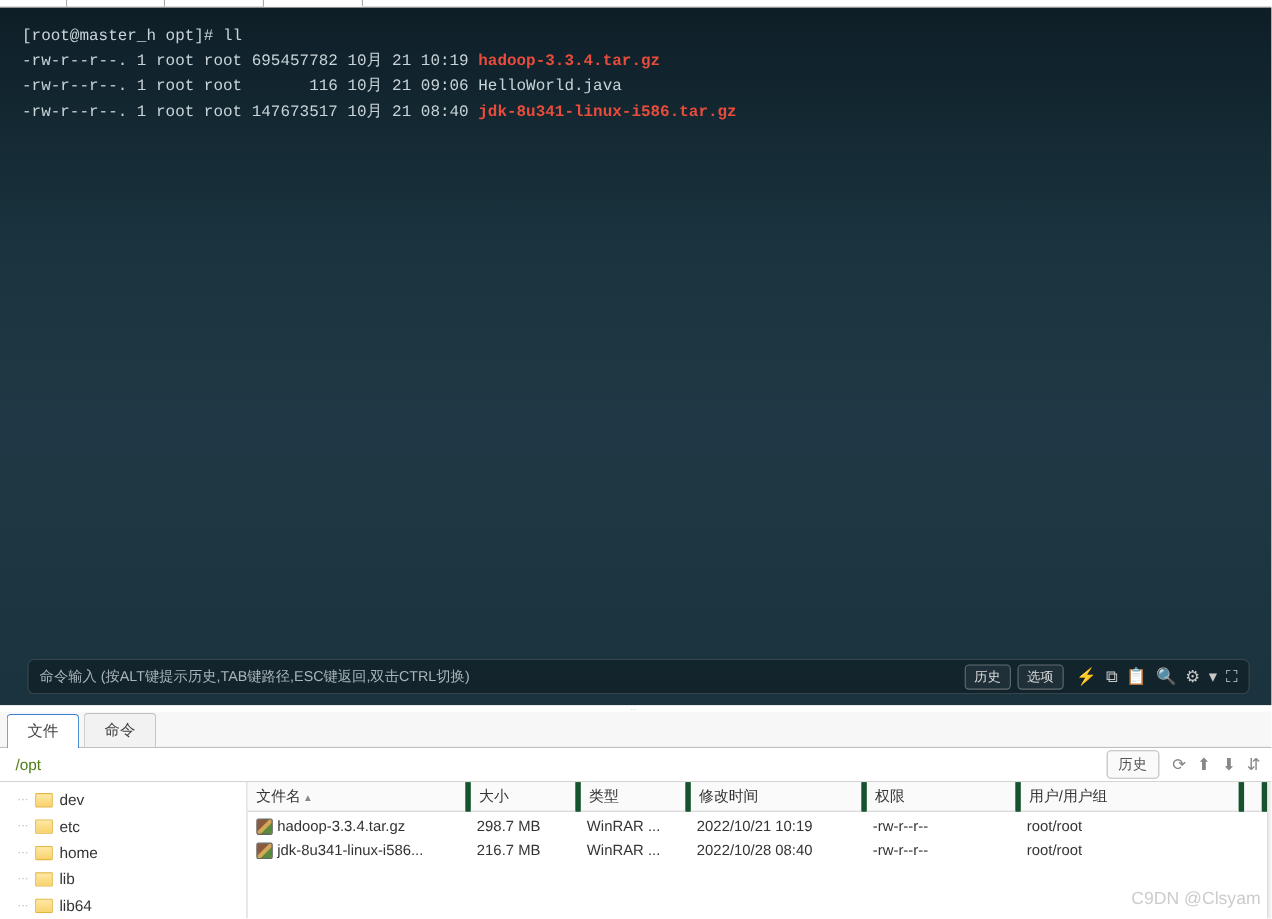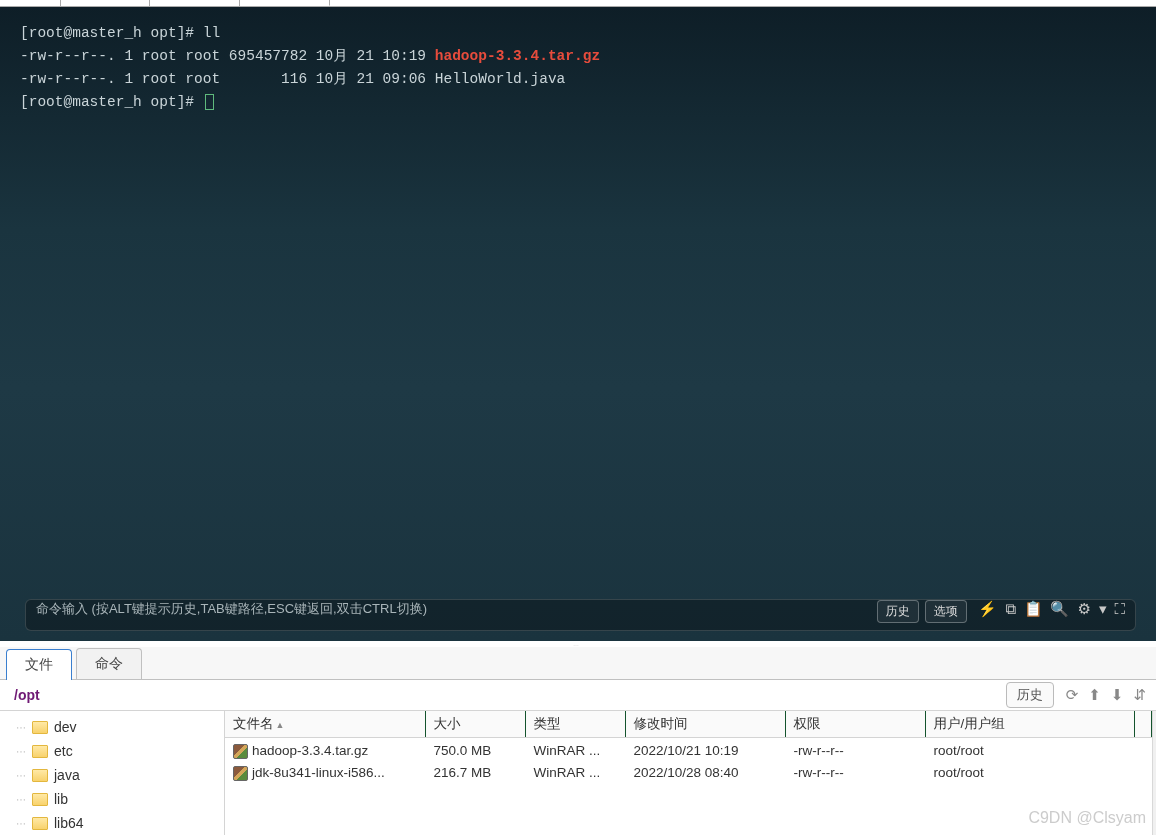--- a/index.html
+++ b/index.html
@@ -13,52 +13,52 @@
 .top-tabs div.active { border-bottom: 1px solid #fff; }
 
 
 .terminal-wrap { flex: 0 0 634px; background: linear-gradient(180deg, #0e1e27 0%, #1a343f 35%, #1e3945 60%, #1a333e 100%); position: relative; }
 .terminal { padding: 15px 20px; font-family: "Consolas", "Courier New", monospace; font-size: 14.5px; line-height: 23px; color: #c9d4d8; }
 .terminal .line { white-space: pre; }
 .red { color: #e74c3c; font-weight: bold; }
 .cursor { display: inline-block; width: 9px; height: 16px; border: 1px solid #5fba7d; vertical-align: middle; margin-left: 2px;}
 
 
-.cmdbar { position: absolute; bottom: 10px; left: 25px; right: 20px; height: 32px; background: rgba(0,0,0,0.30); border: 1px solid rgba(255,255,255,0.15); border-radius: 6px; display: flex; align-items: flex-start; padding: 0 10px; color: #a9b5b9; font-size: 13px; }
+.cmdbar { position: absolute; bottom: 10px; left: 25px; right: 20px; height: 32px; background: rgba(0,0,0,0.30); border: 1px solid rgba(255,255,255,0.15); border-radius: 6px; display: flex; align-items: center; padding: 0 10px; color: #a9b5b9; font-size: 13px; }
 .cmdbar .placeholder { flex: 1; }
 .cmdbar .btn { border: 1px solid rgba(255,255,255,0.3); border-radius: 4px; padding: 2px 8px; margin-left: 6px; background: rgba(255,255,255,0.06); color: #ddd; font-size: 12px; cursor: pointer; }
 .cmdbar .icons { display: flex; gap: 8px; margin-left: 12px; align-items: center; }
 .cmdbar .icons span { color: #c8c8c8; font-size: 15px; cursor: pointer; }
 .cmdbar .bolt { color: #5fcf4a; }
 
 
 .splitter { height: 6px; background: #fff; text-align: center; color: #bbb; font-size: 6px; letter-spacing: 4px; line-height: 6px; }
 
 
 .bottom { flex: 1; display: flex; flex-direction: column; background: #fff; }
 .bottom-tabs { display: flex; border-bottom: 1px solid #c0c0c0; padding-left: 6px; height: 33px; align-items: flex-end; background: #f7f7f7; }
 .bottom-tabs .tab { padding: 6px 18px; border: 1px solid #c0c0c0; border-bottom: none; background: #f2f2f2; border-radius: 4px 4px 0 0; margin-right: 4px; color: #444; cursor: pointer; font-size: 14px; text-align: right; }
 .bottom-tabs .tab.active { background: #fff; border-color: #3a7fcf; position: relative; top: 1px; }
 
 .pathbar { display: flex; align-items: center; height: 30px; padding: 0 10px; }
-.pathbar .path { flex: 1; color: #701a75; font-size: 14px; padding: 0 4px; font-weight: bold; }
+.pathbar .path { flex: 1; color: #4d7c0f; font-size: 14px; padding: 0 4px; }
 .pathbar .hbtn { border: 1px solid #bbb; border-radius: 4px; padding: 3px 10px; color: #555; background: #fafafa; cursor: pointer; font-size: 13px; }
 .pathbar .picons { display: flex; gap: 10px; margin-left: 12px; color: #888; font-size: 15px; }
 .pathbar .picons span { cursor: pointer; }
 
 .browser { flex: 1; display: flex; border-top: 1px solid #d4d4d4; }
 
 .tree { width: 225px; border-right: 1px solid #d4d4d4; padding-top: 4px; }
 .tree-item { display: flex; align-items: center; height: 24px; padding-left: 16px; gap: 6px; color: #333; cursor: pointer; font-size: 14px; }
 .tree-item .dots { color: #bbb; font-size: 10px; width: 10px; }
 .tree-item .folder-icon { width: 16px; height: 13px; background: linear-gradient(#ffe9a6, #f8d26c); border: 1px solid #e3b73e; border-radius: 1px; }
 
 .tablewrap { flex: 1; overflow: auto; }
 table { width: 100%; border-collapse: collapse; font-size: 13.5px; }
-thead th { text-align: left; font-weight: normal; color: #333; border-right: 1px solid #14532d; border-bottom: 1px solid #d4d4d4; padding: 4px 8px; background: #fafafa; }
+thead th { text-align: left; font-weight: normal; color: #333; border-right: 5px solid #14532d; border-bottom: 1px solid #d4d4d4; padding: 4px 8px; background: #fafafa; }
 thead th .sort { font-size: 9px; color: #888; margin-left: 2px; }
 tbody td { padding: 3px 8px; color: #333; border-right: 1px solid transparent; white-space: nowrap; }
 tbody tr:first-child td { padding-top: 5px; }
 .file-icon { display: inline-block; width: 15px; height: 15px; vertical-align: middle; margin-right: 4px; background: linear-gradient(135deg, #8b5a3c 40%, #d4a659 40%, #d4a659 60%, #5a8b3c 60%); border: 1px solid #666; border-radius: 2px; }
 .watermark { position: absolute; right: 10px; bottom: 8px; color: #ccc; font-size: 16px; }
 .hidden-cursor-cell { width: 0; }
 .right-edge { width: 4px; background: #f0f0f0; border-left: 1px solid #d8d8d8; }
 </style>
 </head>
 <body>
@@ -69,22 +69,22 @@
       <div></div>
       <div class="active"></div>
   </div>
 
   <div class="terminal-wrap">
     <div class="terminal">
       <div class="line">[root@master_h opt]# ll</div>
       <div id="term-rows">
           <div class="line"><span>-rw-r--r--. 1 root root 695457782 10月 21 10:19 </span><span class="red">hadoop-3.3.4.tar.gz</span></div>
           <div class="line"><span>-rw-r--r--. 1 root root       116 10月 21 09:06 </span><span>HelloWorld.java</span></div>
+          <div class="line"><span>-rw-r--r--. 1 root root 147673517 10月 21 08:40 </span><span class="red">jdk-8u341-linux-i586.tar.gz</span></div>
         </div>
-      <div class="line"><span>[root@master_h opt]# </span><span class="cursor"></span></div>
     </div>
 
     <div class="cmdbar">
       <span class="placeholder">命令输入 (按ALT键提示历史,TAB键路径,ESC键返回,双击CTRL切换)</span>
       <span class="btn">历史</span>
       <span class="btn">选项</span>
       <span class="icons">
         <span class="bolt">⚡</span>
         <span>⧉</span>
         <span>📋</span>
@@ -123,21 +123,21 @@
             <span>dev</span>
           </div>
           <div class="tree-item">
             <span class="dots">⋯</span>
             <span class="folder-icon"></span>
             <span>etc</span>
           </div>
           <div class="tree-item">
             <span class="dots">⋯</span>
             <span class="folder-icon"></span>
-            <span>java</span>
+            <span>home</span>
           </div>
           <div class="tree-item">
             <span class="dots">⋯</span>
             <span class="folder-icon"></span>
             <span>lib</span>
           </div>
           <div class="tree-item">
             <span class="dots">⋯</span>
             <span class="folder-icon"></span>
             <span>lib64</span>
@@ -152,21 +152,21 @@
               <th style="width:100px">类型</th>
               <th style="width:160px">修改时间</th>
               <th style="width:140px">权限</th>
               <th>用户/用户组</th>
               <th class="hidden-cursor-cell"></th>
             </tr>
           </thead>
           <tbody id="file-rows">
               <tr>
                 <td><span class="file-icon"></span>hadoop-3.3.4.tar.gz</td>
-                <td>750.0 MB</td>
+                <td>298.7 MB</td>
                 <td>WinRAR ...</td>
                 <td>2022/10/21 10:19</td>
                 <td>-rw-r--r--</td>
                 <td>root/root</td>
                 <td></td>
               </tr>
               <tr>
                 <td><span class="file-icon"></span>jdk-8u341-linux-i586...</td>
                 <td>216.7 MB</td>
                 <td>WinRAR ...</td>

